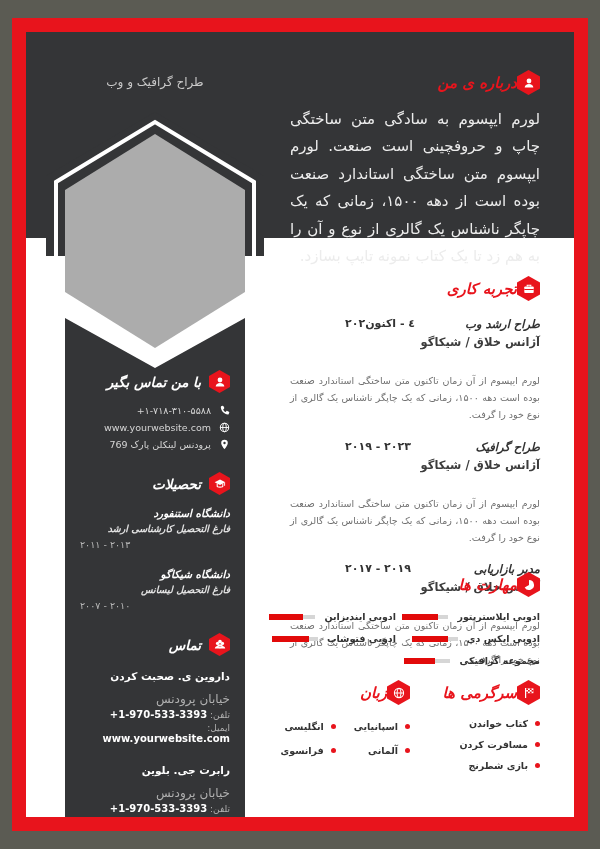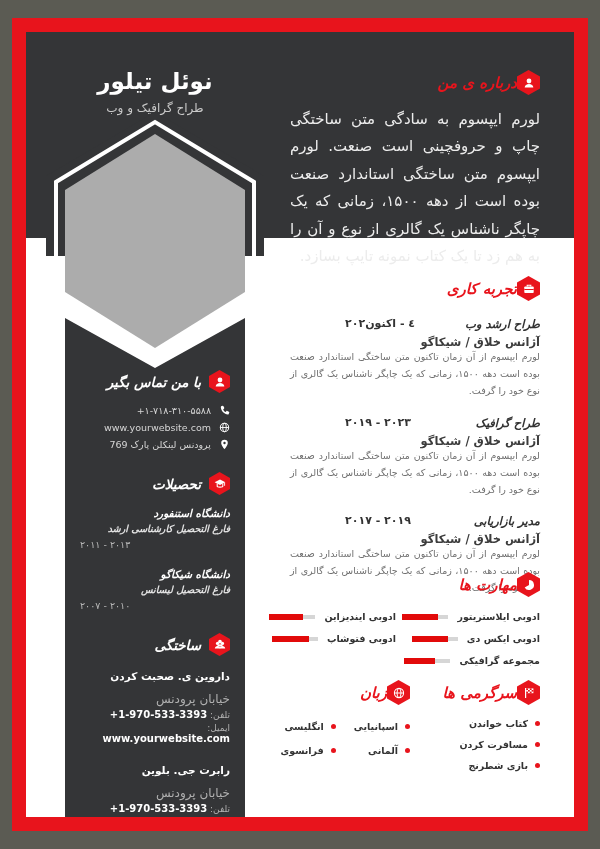--- a/index.html
+++ b/index.html
@@ -54,21 +54,21 @@
   .ref-line b { color:#ffffff; font-size:10px; font-weight:700; }
 
   
   .main-sec { position:absolute; left:264px; width:250px; }
   .exp { top:244px; }
   .exp-entry { margin-top:16px; }
   .exp-row { position:relative; }
   .exp-role { font-size:11.5px; font-weight:700; font-style:italic; color:#333333; }
   .exp-date { position:absolute; left:55px; top:0; font-size:11px; font-weight:700; color:#333333; }
   .exp-company { font-size:11.5px; font-weight:600; color:#3c3c3c; margin-top:4px; }
-  .exp-desc { font-size:9.5px; color:#6f6f6f; line-height:1.78; margin-top:0;
+  .exp-desc { font-size:9.5px; color:#6f6f6f; line-height:1.78; margin-top:24px;
               text-align:justify; text-align-last:right; }
 
   .skills { top:540px; }
   .skills-grid { display:flex; justify-content:flex-start; gap:26px; margin-top:14px; }
   .skill-col { display:flex; flex-direction:column; gap:11px; width:118px; }
   .skill-item { display:flex; align-items:center; justify-content:flex-start; gap:9px; }
   .skill-name { font-size:9.5px; font-weight:700; color:#333333; white-space:nowrap; }
   .skill-bar { direction:ltr; width:46px; height:4px; background:#d6d6d6; flex:0 0 auto; position:relative; }
   .skill-fill { position:absolute; left:0; top:-1px; height:6px; background:#e20a0a; }
 
@@ -136,21 +136,20 @@
         <circle cx="6" cy="4.4" r="1.3" fill="#343537"></circle>
       </g>
   </defs>
 </svg>
 
 <div class="canvas">
   <div class="frame">
 
     <div class="header">
       <div class="name-block">
-        <div class="name">نوئل تیلور</div>
         <div class="role">طراح گرافیک و وب</div>
       </div>
       <div class="about">
         <div class="sec-head on-dark">
           <span class="badge">
               <svg viewBox="0 0 12 12">
                 <use href="#i-person"></use>
               </svg>
             </span>
           <h2 style="color:#e8141c">درباره ی من</h2>
@@ -219,21 +218,21 @@
         </div>
       </div>
 
       <div class="sb-section">
         <div class="sb-sec-head">
           <span class="badge">
               <svg viewBox="0 0 12 12">
                 <use href="#i-people"></use>
               </svg>
             </span>
-          <h2>ساختگی</h2>
+          <h2>تماس</h2>
         </div>
         <div class="ref-entry">
           <div class="ref-name">داروین ی. صحبت کردن</div>
           <div class="ref-street">خیابان پرودنس</div>
           <div class="ref-line"><span>تلفن:</span> <b class="ltr">+1-970-533-3393</b></div>
           <div class="ref-line"><span>ایمیل:</span> <b class="ltr">www.yourwebsite.com</b></div>
         </div>
         <div class="ref-entry" style="margin-top:20px">
           <div class="ref-name">رابرت جی. بلوین</div>
           <div class="ref-street">خیابان پرودنس</div>

